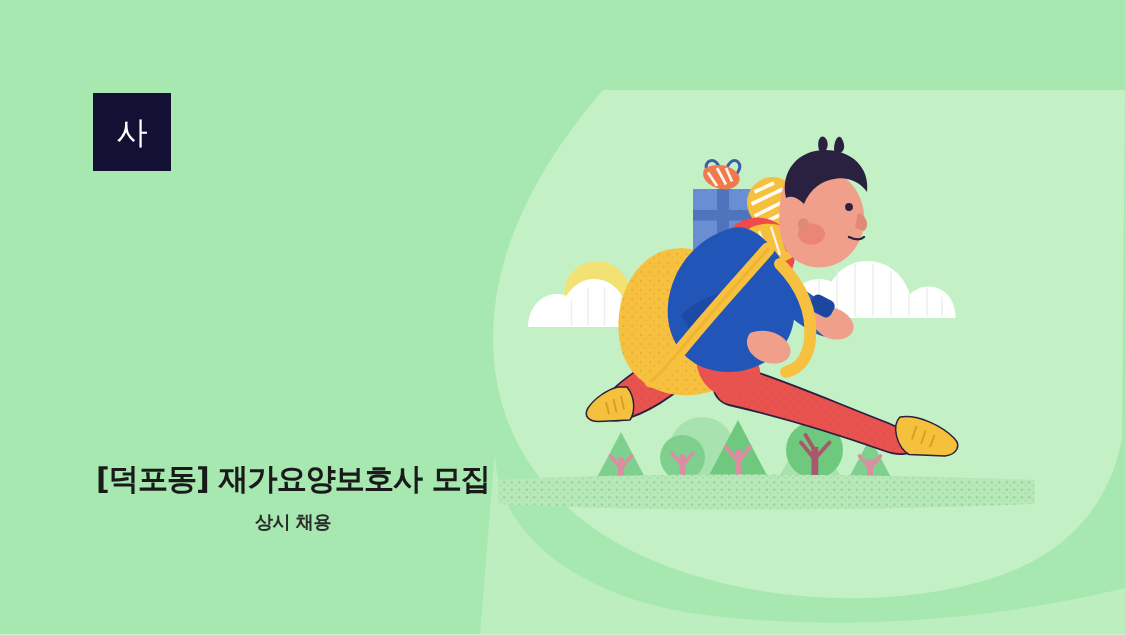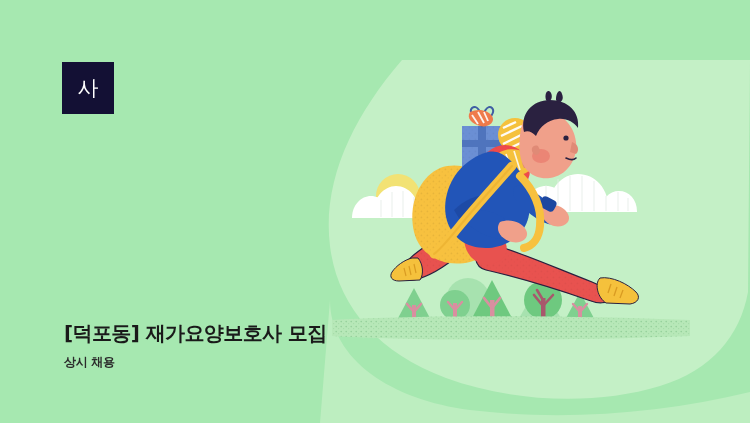--- a/index.html
+++ b/index.html
@@ -60,41 +60,42 @@
     font-size: 39px;
     font-weight: bold;
     letter-spacing: -1.2px;
     line-height: 1;
     white-space: nowrap;
     font-family: "DejaVu Sans", sans-serif;
   }
   .bottom-block {
     position: absolute;
     left: 64px;
-    top: 320px;
+    top: 306px;
     pointer-events: auto;
   }
   .headline {
     color: #1a1a1a;
     font-size: 20px;
     font-weight: bold;
     letter-spacing: -0.6px;
     line-height: 1.3;
     white-space: nowrap;
     font-family: "DejaVu Sans", sans-serif;
   }
   .subline {
     margin-top: 9px;
     color: #2b2b2b;
     font-size: 12px;
     font-weight: bold;
     letter-spacing: -0.3px;
     line-height: 1.3;
     white-space: nowrap;
     font-family: "DejaVu Sans", sans-serif;
+    text-align: center;
   }
 </style>
 </head>
 <body>
 
 <div id="banner">
 
   <svg class="art-layer" viewBox="0 0 750 423" xmlns="http://www.w3.org/2000/svg">
     <defs>
       <clipPath id="frameClip">

